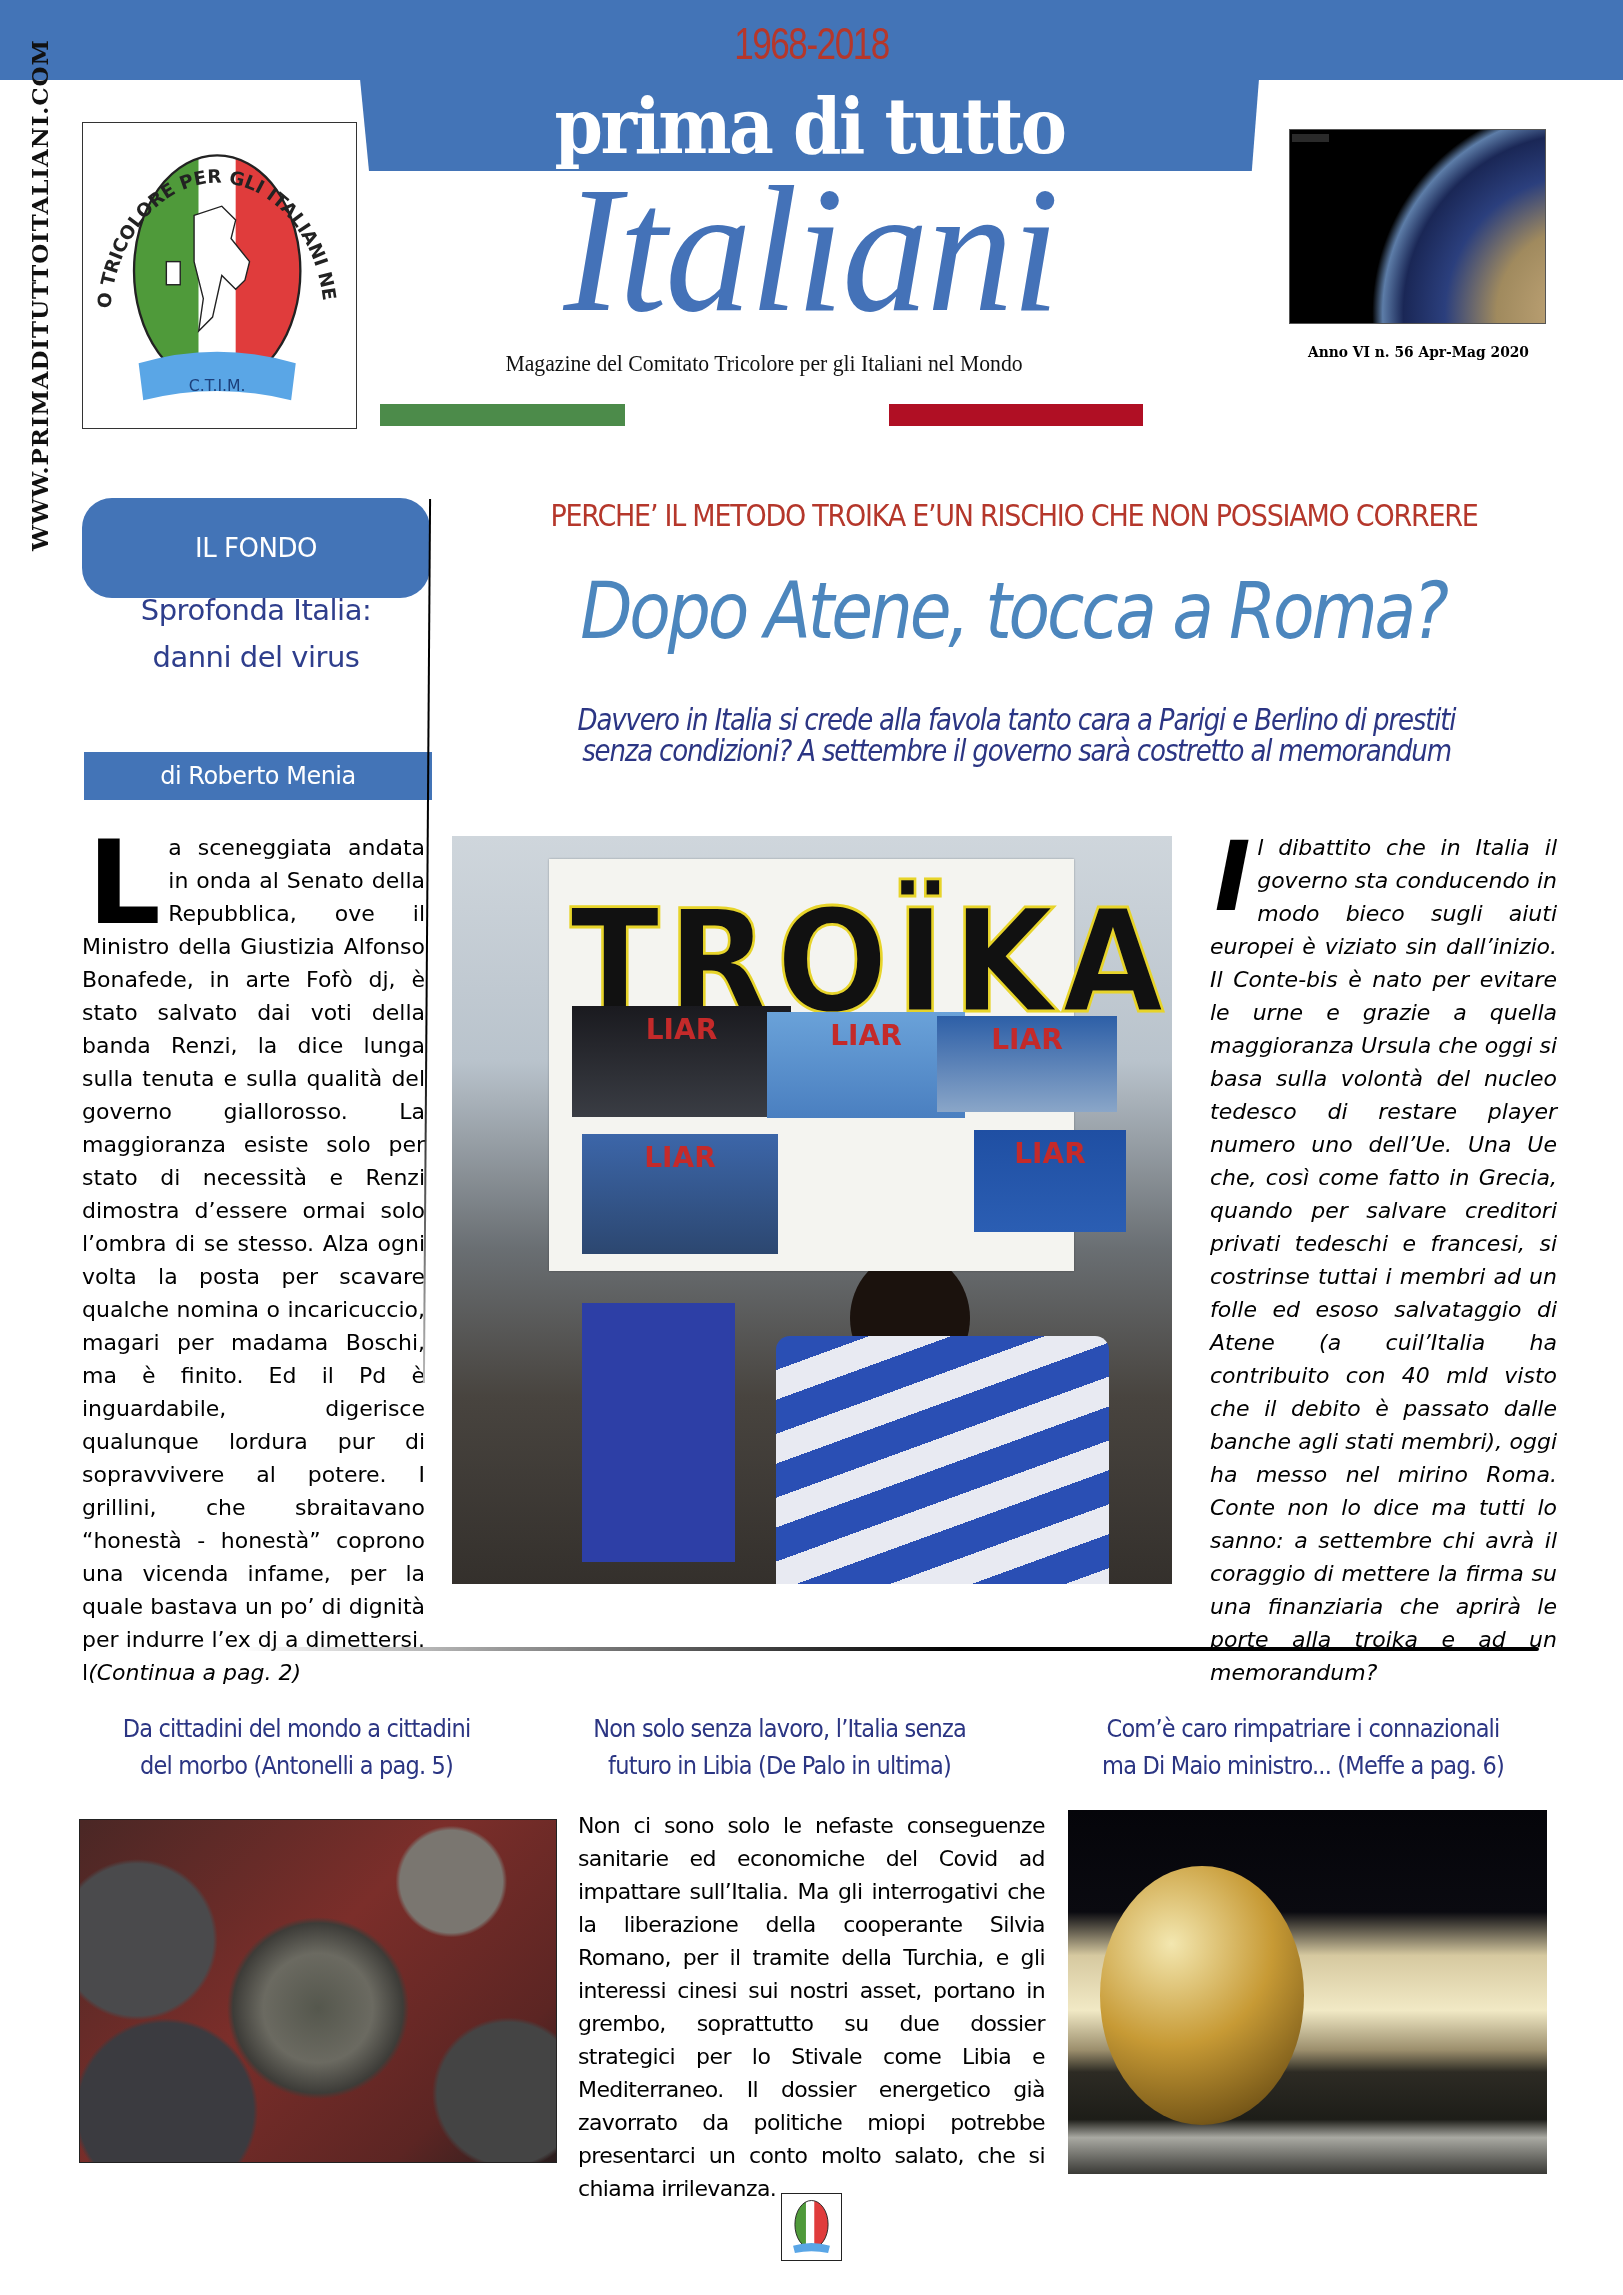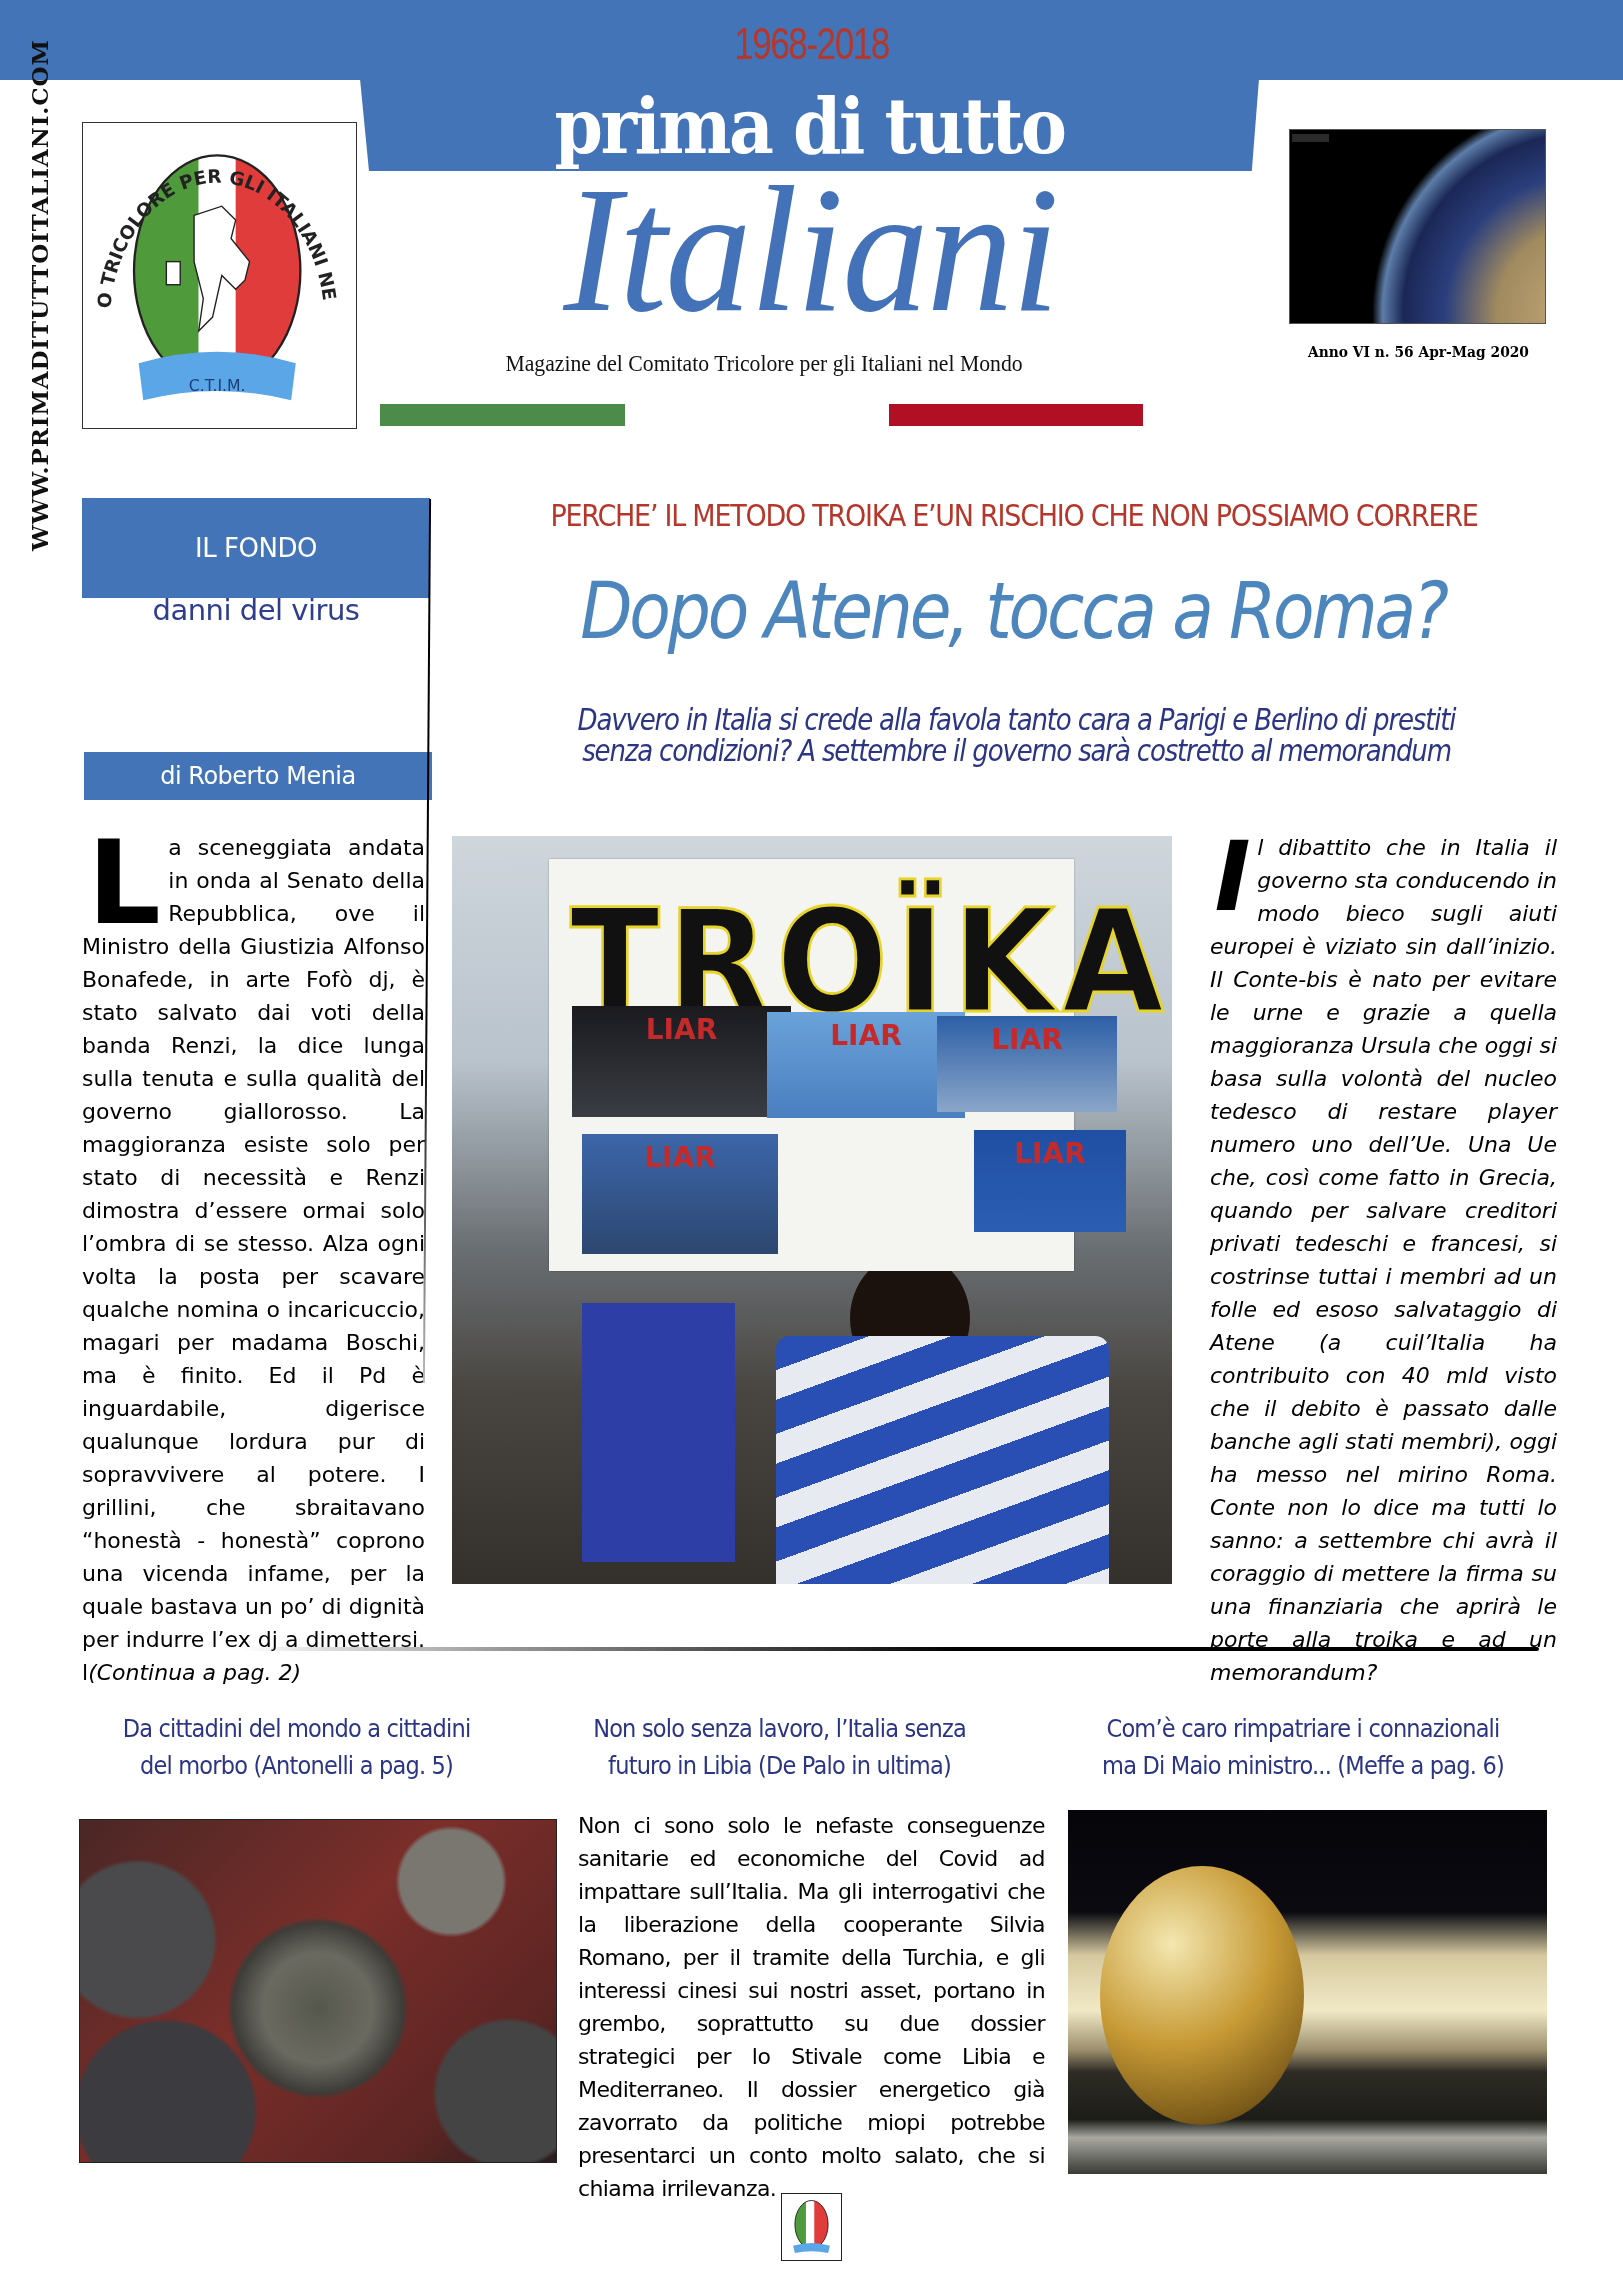--- a/index.html
+++ b/index.html
@@ -37,21 +37,21 @@
   .earth { left:1289px; top:129px; width:255px; height:193px; border:0.9px solid #555;
            background:radial-gradient(circle at 115% 95%, #c8ab7d 0%, #a08a5e 25%, #2b3f7d 40%, #1a2756 52%, #5d7da8 58%, #000 61%, #000 100%); }
   .earth .label-chip { position:absolute; left:2.3px; top:3.7px; width:37px; height:8.3px; background:#2a2a2a; }
   .issue { left:1289px; top:342px; width:259px; text-align:center;
            font-family:"DejaVu Serif", serif; font-weight:bold; font-size:15.7px;
            transform:scaleX(0.88); white-space:nowrap; }
 
   
   .fondo-box { left:82px; top:498px; width:348px; height:100px; background:#4374b7;
                color:#fff; font-family:"DejaVu Sans", sans-serif; font-size:26px;
-               display:flex; align-items:center; justify-content:center; letter-spacing:-0.5px; }
+               display:flex; align-items:center; justify-content:center; letter-spacing:-0.5px;border-radius:30px; }
   .fondo-title { left:82px; top:587px; width:348px; text-align:center; color:#2e3e8c;
                  font-family:"DejaVu Sans", sans-serif; font-size:29px; line-height:47px;
                  letter-spacing:-0.5px; }
   .byline-box { left:84px; top:752px; width:348px; height:48px; background:#4374b7; color:#fff;
                 font-size:24px; display:flex; align-items:center; justify-content:center; letter-spacing:-0.5px; }
   .col-left-text { left:82px; top:831px; width:343px; font-family:"DejaVu Sans", sans-serif;
                    font-size:22px; line-height:33px; text-align:justify; hyphens:none; }
   .dropcap { float:left; font-family:"DejaVu Sans", sans-serif; font-weight:bold;
              font-size:115px; line-height:93px; margin:5.6px 7.4px 0 5.6px; }
   .col-left-text em { font-style:italic; }
@@ -162,20 +162,21 @@
   </svg>
 </div>
 
 <div class="abs earth">
     <span class="label-chip"></span>
   </div>
 <div class="abs issue">Anno VI n. 56  Apr-Mag 2020</div>
 
 <div class="abs fondo-box">IL FONDO</div>
 <div class="abs fondo-title">
+  <div>Sprofonda Italia:</div>
   <div>danni del virus</div>
 </div>
 <div class="abs byline-box">di Roberto Menia</div>
 <div class="abs col-left-text">
   <span class="dropcap">L</span><span>a sceneggiata andata in onda al Senato della Repubblica, ove il Ministro della Giustizia Alfonso Bonafede, in arte Fofò dj, è stato salvato dai voti della banda Renzi, la dice lunga sulla tenuta e sulla qualità del governo giallorosso. La maggioranza esiste solo per stato di necessità e Renzi dimostra d’essere ormai solo l’ombra di se stesso. Alza ogni volta la posta per scavare qualche nomina o incaricuccio, magari per madama Boschi, ma è finito. Ed il Pd è inguardabile, digerisce qualunque lordura pur di sopravvivere al potere. I grillini, che sbraitavano “honestà - honestà” coprono una vicenda infame, per la quale bastava un po’ di dignità per indurre l’ex dj a dimettersi. l</span><em>(Continua a pag. 2)</em>
 </div>
 
 <div class="abs vline"></div>
 
 <div class="abs kicker">PERCHE’ IL METODO TROIKA E’UN RISCHIO CHE NON POSSIAMO CORRERE</div>

